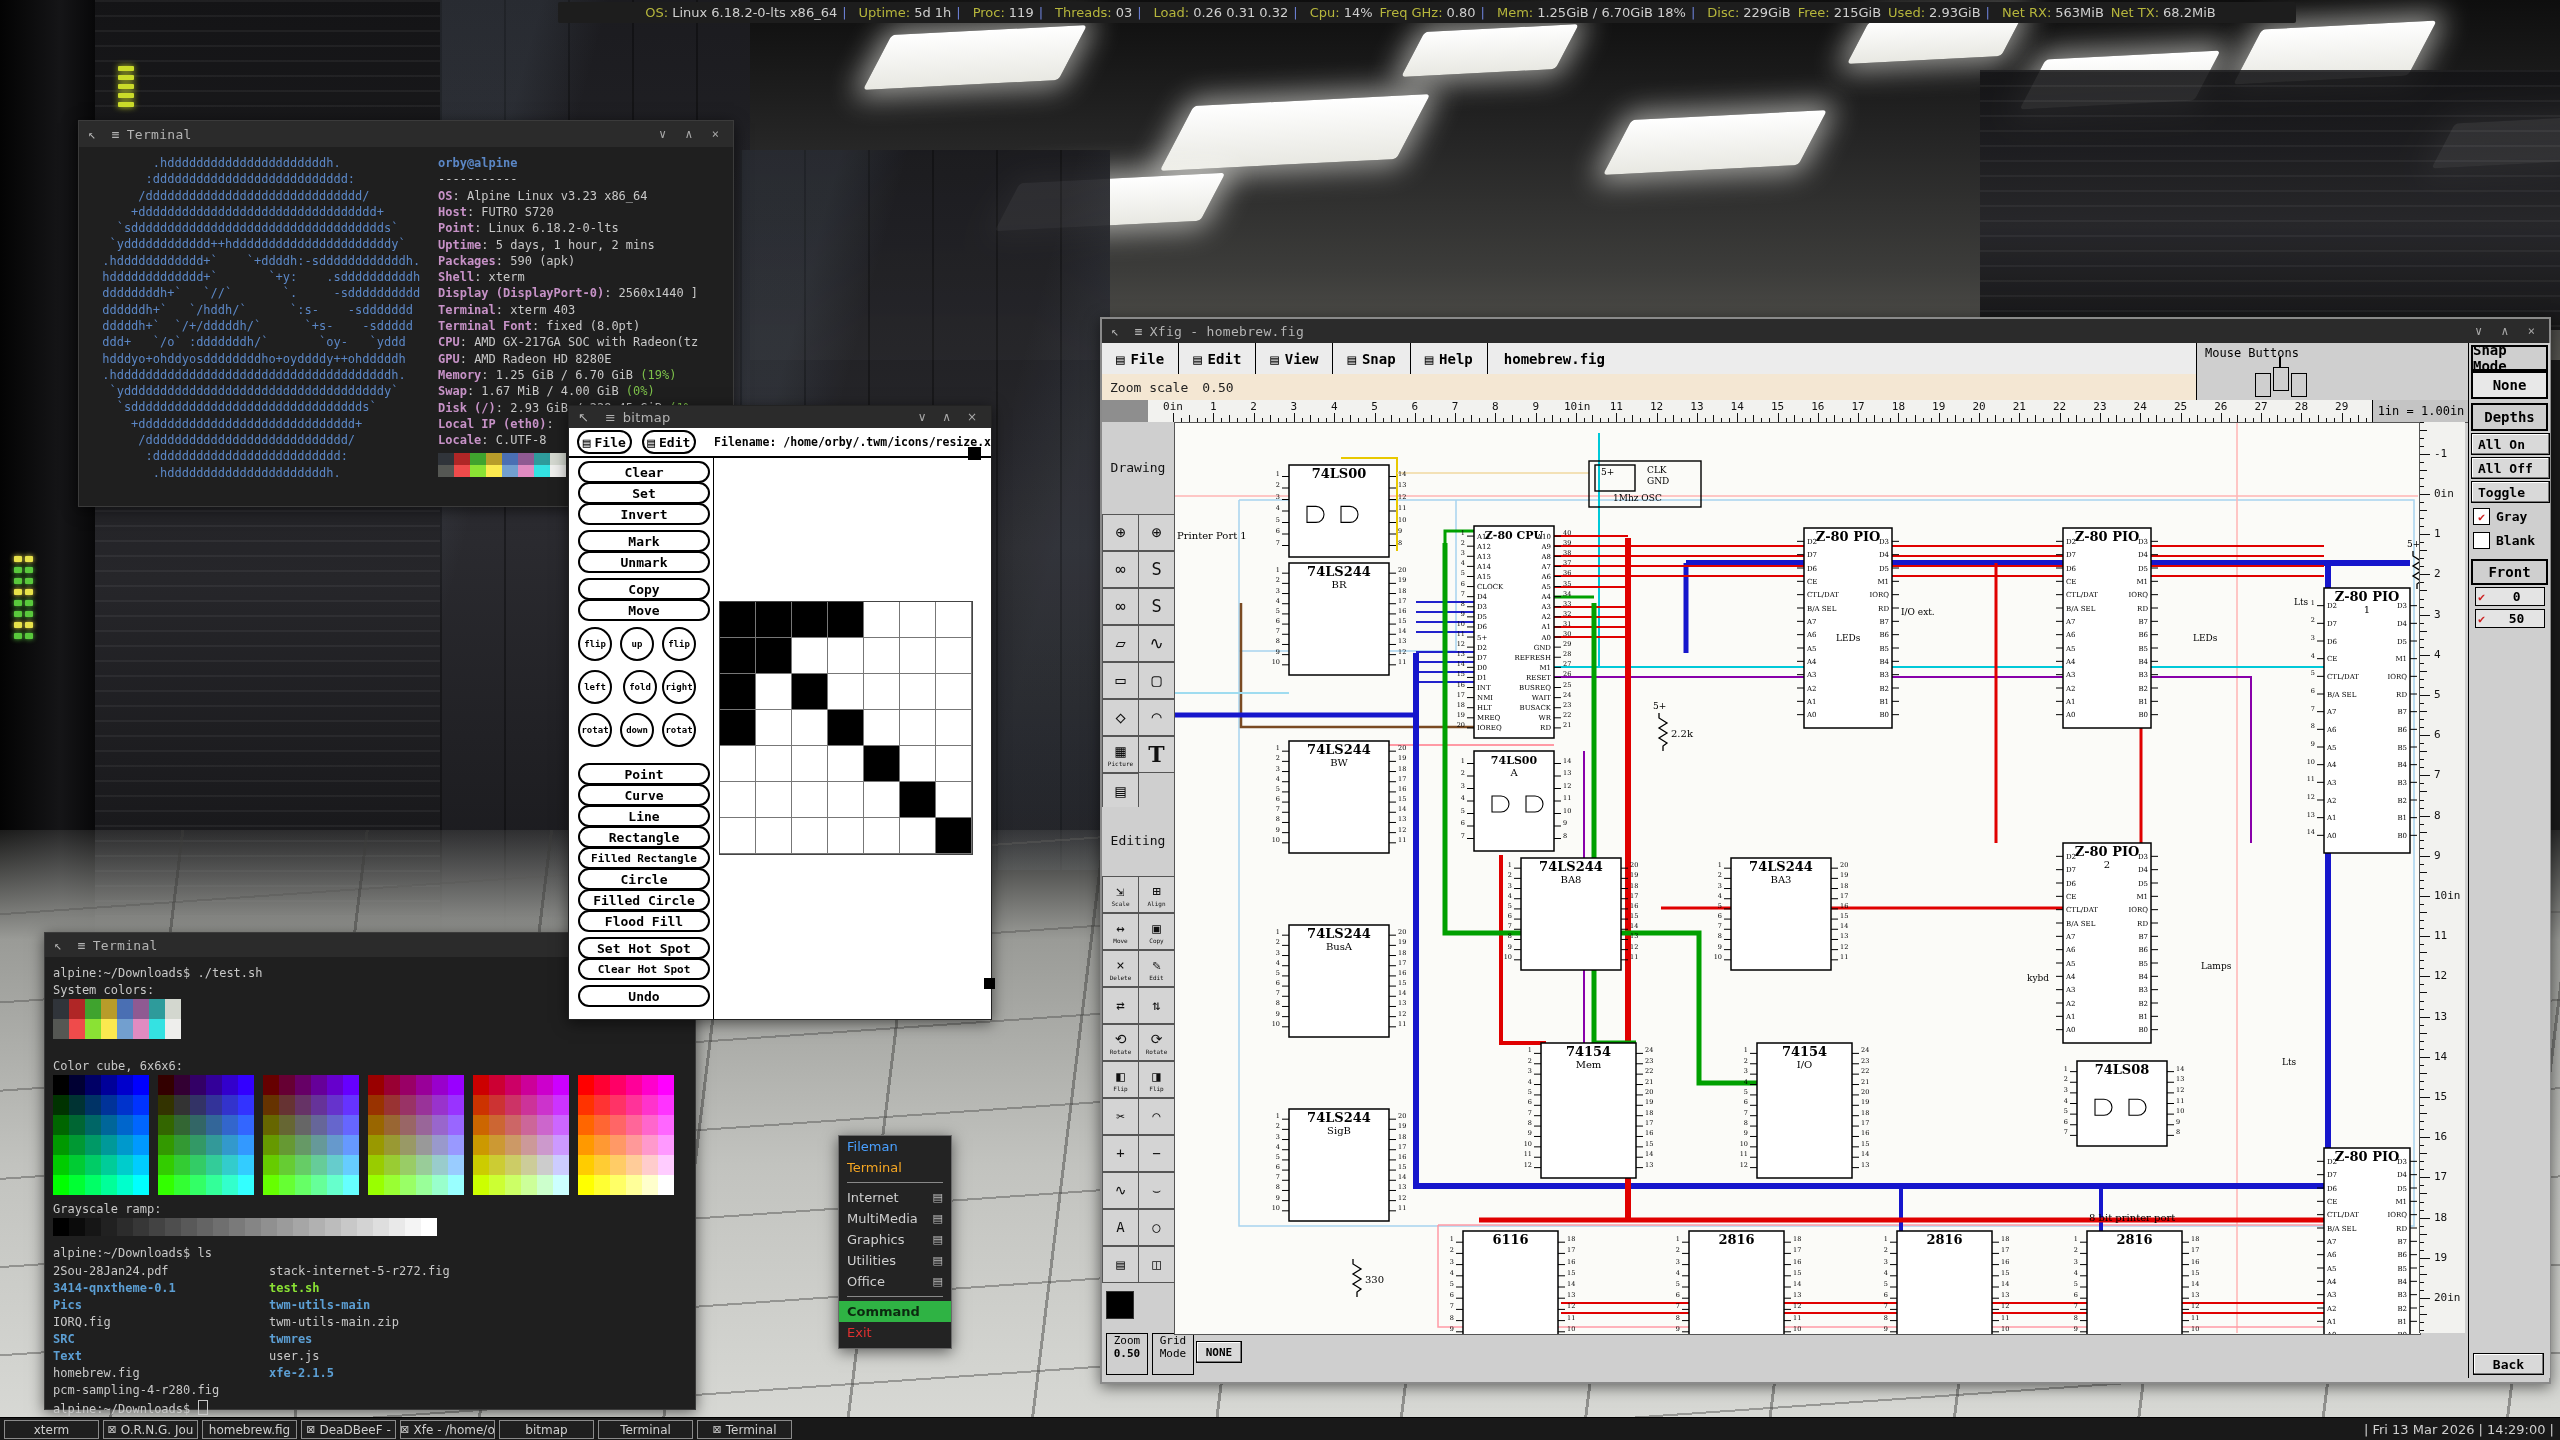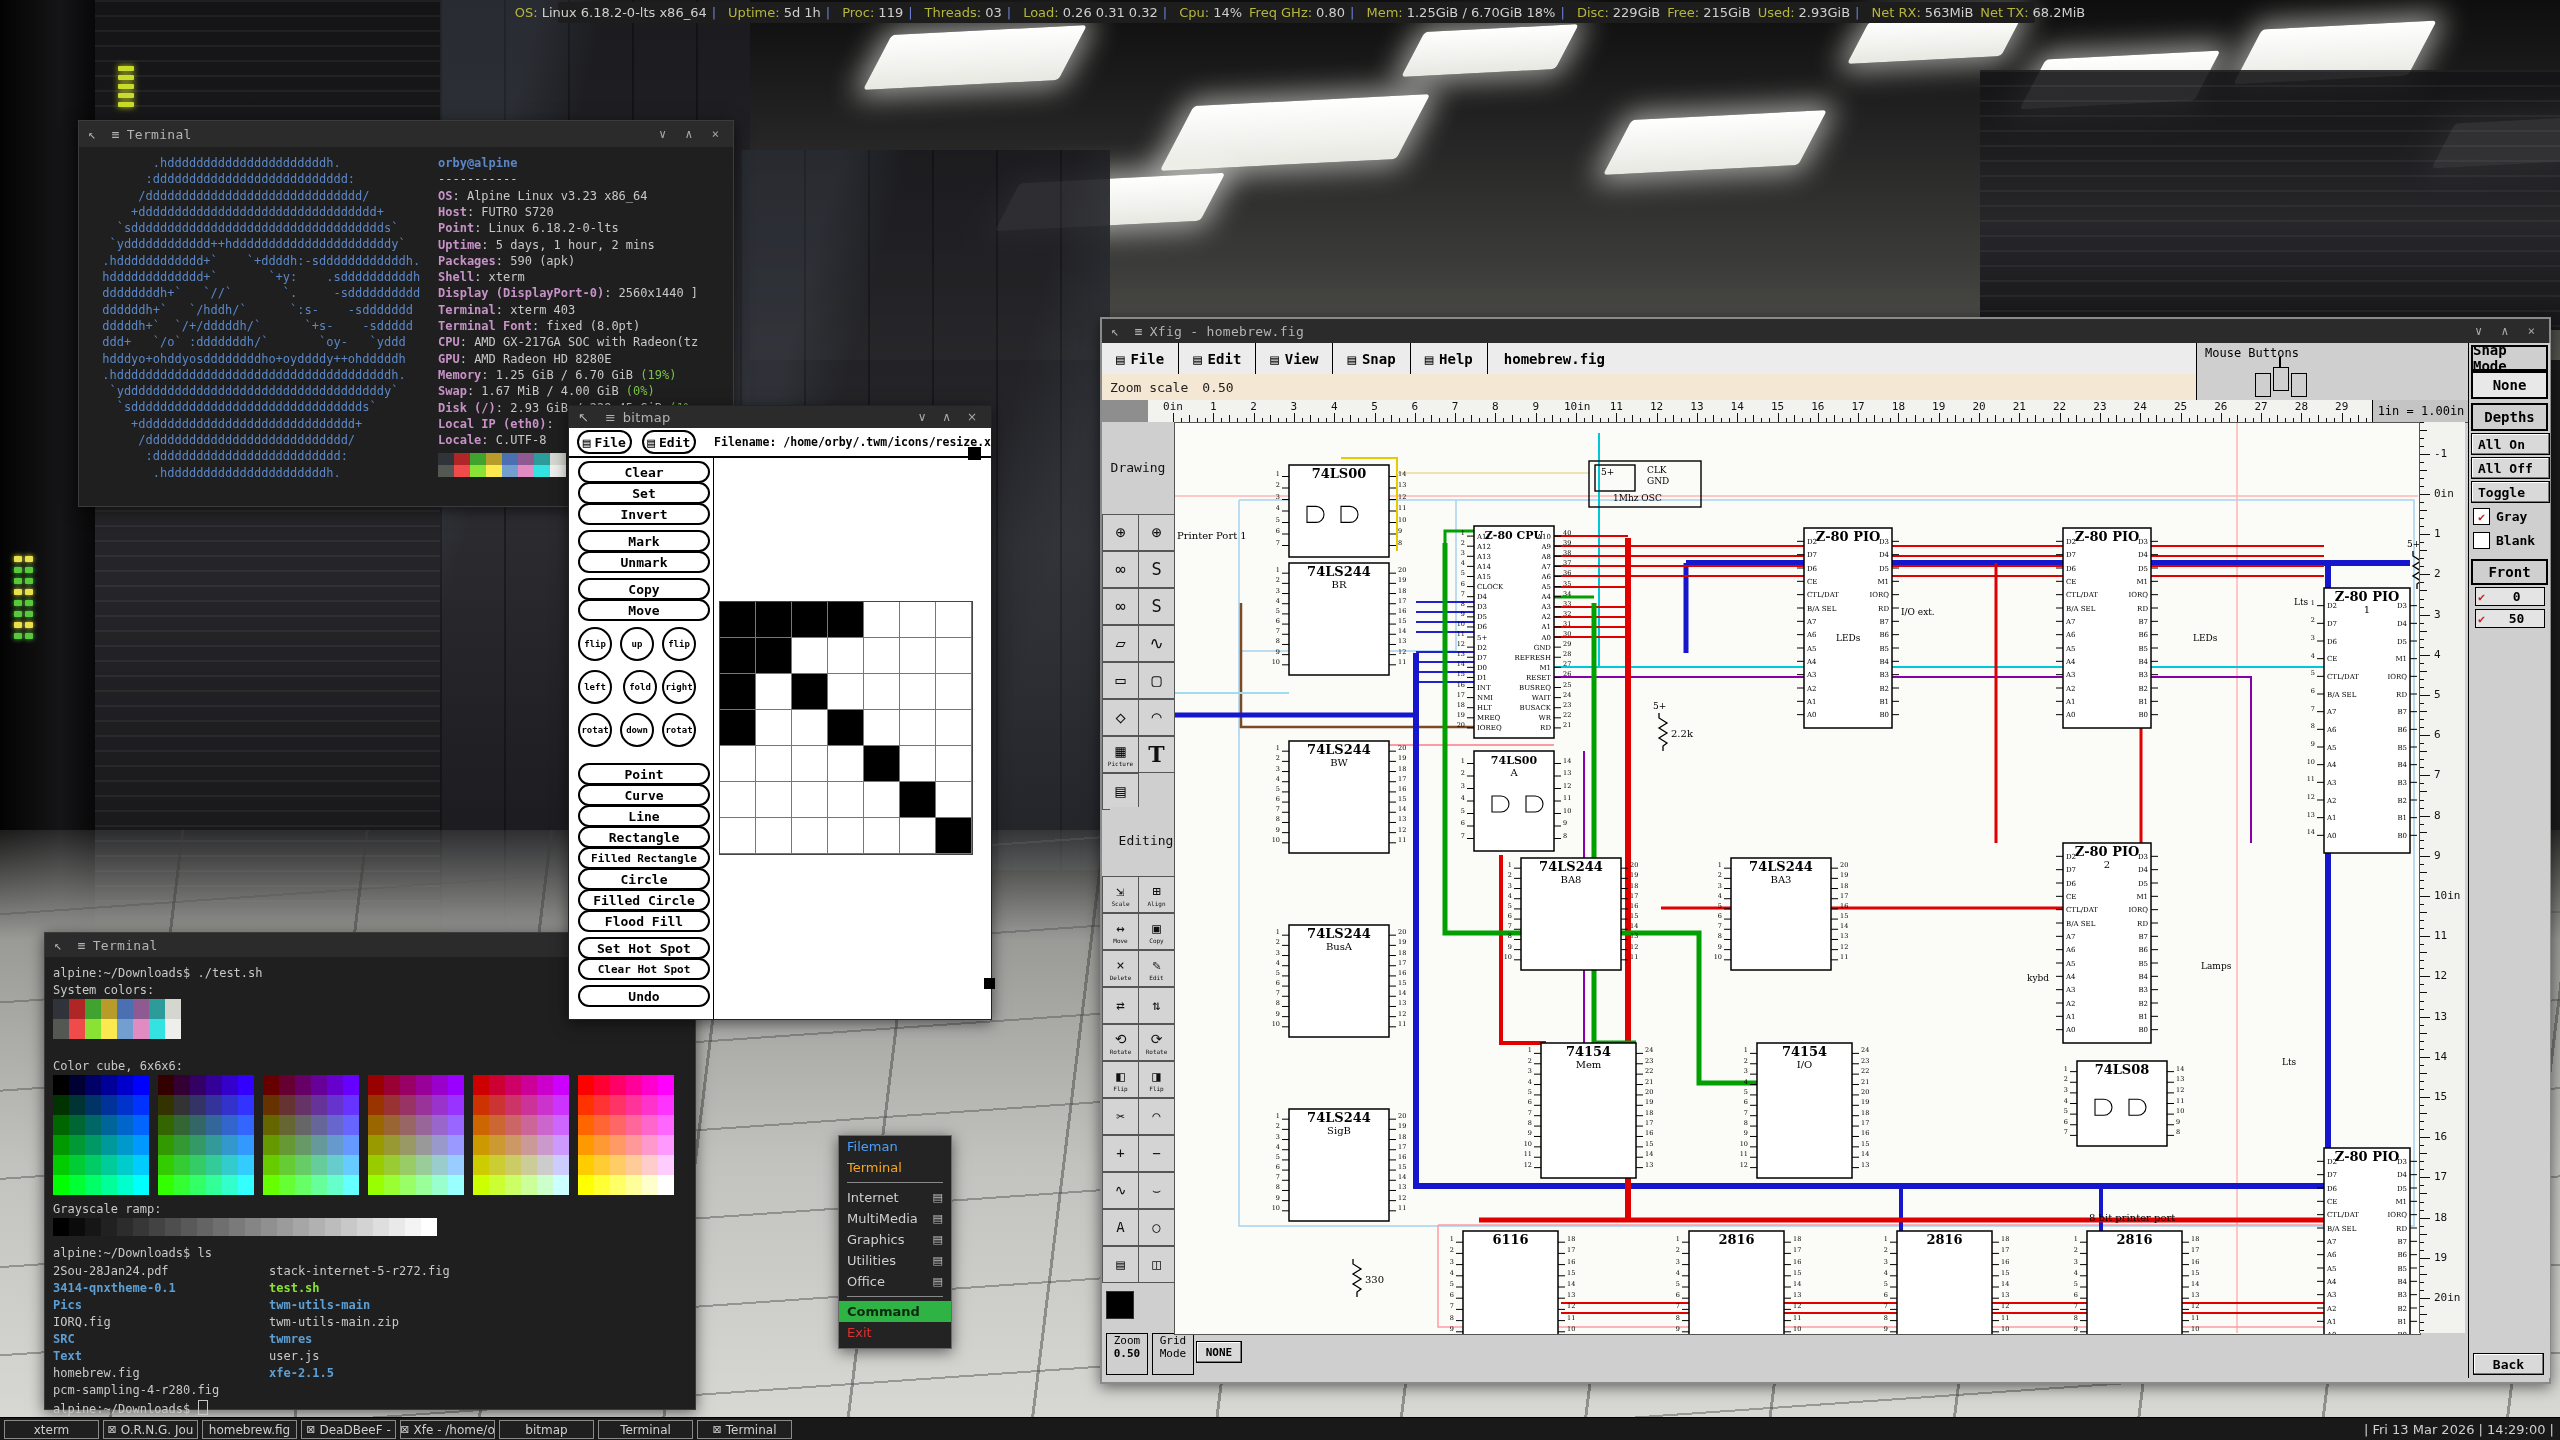--- a/index.html
+++ b/index.html
@@ -10,21 +10,21 @@
   .lightpanel{background:linear-gradient(180deg,#ffffff,#e8e8e2);border-radius:4px;box-shadow:0 0 26px 8px rgba(255,255,250,.55);transform:skewX(-30deg) rotate(-3deg);}
   .floor{left:0;top:830px;width:2560px;height:610px;background:
     repeating-linear-gradient(97deg,rgba(60,60,58,.0) 0 180px,rgba(60,60,58,.45) 180px 183px),
     repeating-linear-gradient(-4deg,rgba(90,90,88,0) 0 86px,rgba(90,90,88,.5) 86px 88px),
     linear-gradient(180deg,#77787433 0%,#9a9b97 18%,#c2c3bf 55%,#d9dad6 100%);}
   .rack{background:linear-gradient(180deg,#0a0a0b,#1a1a1d 30%,#232326 70%,#101012);}
   .rack.slots{background-image:repeating-linear-gradient(180deg,rgba(255,255,255,.05) 0 2px,rgba(0,0,0,0) 2px 15px),linear-gradient(180deg,#141416,#26262a 60%,#121214);}
   .rack.glass{background-image:linear-gradient(105deg,rgba(120,140,160,.14) 0 18%,rgba(0,0,0,0) 30% 60%,rgba(140,160,180,.10) 75%),repeating-linear-gradient(90deg,rgba(0,0,0,.35) 0 2px,rgba(0,0,0,0) 2px 64px),linear-gradient(180deg,#1b1b1f,#2b2b30 55%,#17171a);}
   .led{position:absolute;border-radius:1px;}
   
-  #statusbar{left:558px;top:2px;width:1477px;height:21px;background:#1d1d1d;border-radius:2px;display:flex;align-items:center;justify-content:center;font-size:13px;white-space:nowrap;}
+  #statusbar{left:558px;top:2px;width:1738px;height:21px;background:#1d1d1d;border-radius:2px;display:flex;align-items:center;justify-content:center;font-size:13px;white-space:nowrap;}
   #statusbar .k{color:#b6b63c;margin:0 4px 0 7px;}
   #statusbar .v{color:#cfcfcf;}
   #statusbar .s{color:#6b7fd4;margin:0 5px;}
   
   .win{position:absolute;box-shadow:0 3px 14px rgba(0,0,0,.55);}
   .tbar{position:absolute;left:0;top:0;right:0;background:#2b2b2b;color:#b4b4b4;display:flex;align-items:center;font-size:13px;}
   .tbar .ic{margin:0 7px 0 9px;font-size:13px;color:#b4b4b4;}
   .tbar .ttl{flex:1;letter-spacing:.3px;}
   .tbar .wc{margin:0 8px;color:#a8a8a8;font-size:12px;letter-spacing:6px;}
   .term{background:#1f1f1f;border:1px solid #3b3b3b;font-family:"DejaVu Sans Mono",monospace;color:#c8c8c8;}
@@ -760,21 +760,21 @@
         <div class="toolcell" style="left: 0px; top: 417px;">
           <span class="g">▦</span>
           <span class="tl">Picture</span>
         </div>
         <div class="toolcell" style="left: 36px; top: 417px;">
           <span class="g" style="font-family:'DejaVu Serif',serif;font-weight:bold;font-size:22px;">T</span>
         </div>
         <div class="toolcell" style="left: 0px; top: 454px;">
           <span class="g">▤</span>
         </div>
-        <div class="seclabel" style="left: 8px; top: 488px; height: 68px; line-height: 68px; border-right: 1px solid rgb(85, 85, 85); text-align: center;">Editing</div>
+        <div class="seclabel" style="left: 0px; top: 488px; height: 68px; line-height: 68px; border-right: 1px solid rgb(85, 85, 85); text-align: center;">Editing</div>
         <div class="toolcell" style="left: 0px; top: 557px;">
           <span class="g" style="font-size:14px;">⇲</span>
           <span class="tl">Scale</span>
         </div>
         <div class="toolcell" style="left: 36px; top: 557px;">
           <span class="g" style="font-size:14px;">⊞</span>
           <span class="tl">Align</span>
         </div>
         <div class="toolcell" style="left: 0px; top: 594px;">
           <span class="g" style="font-size:14px;">↔</span>

